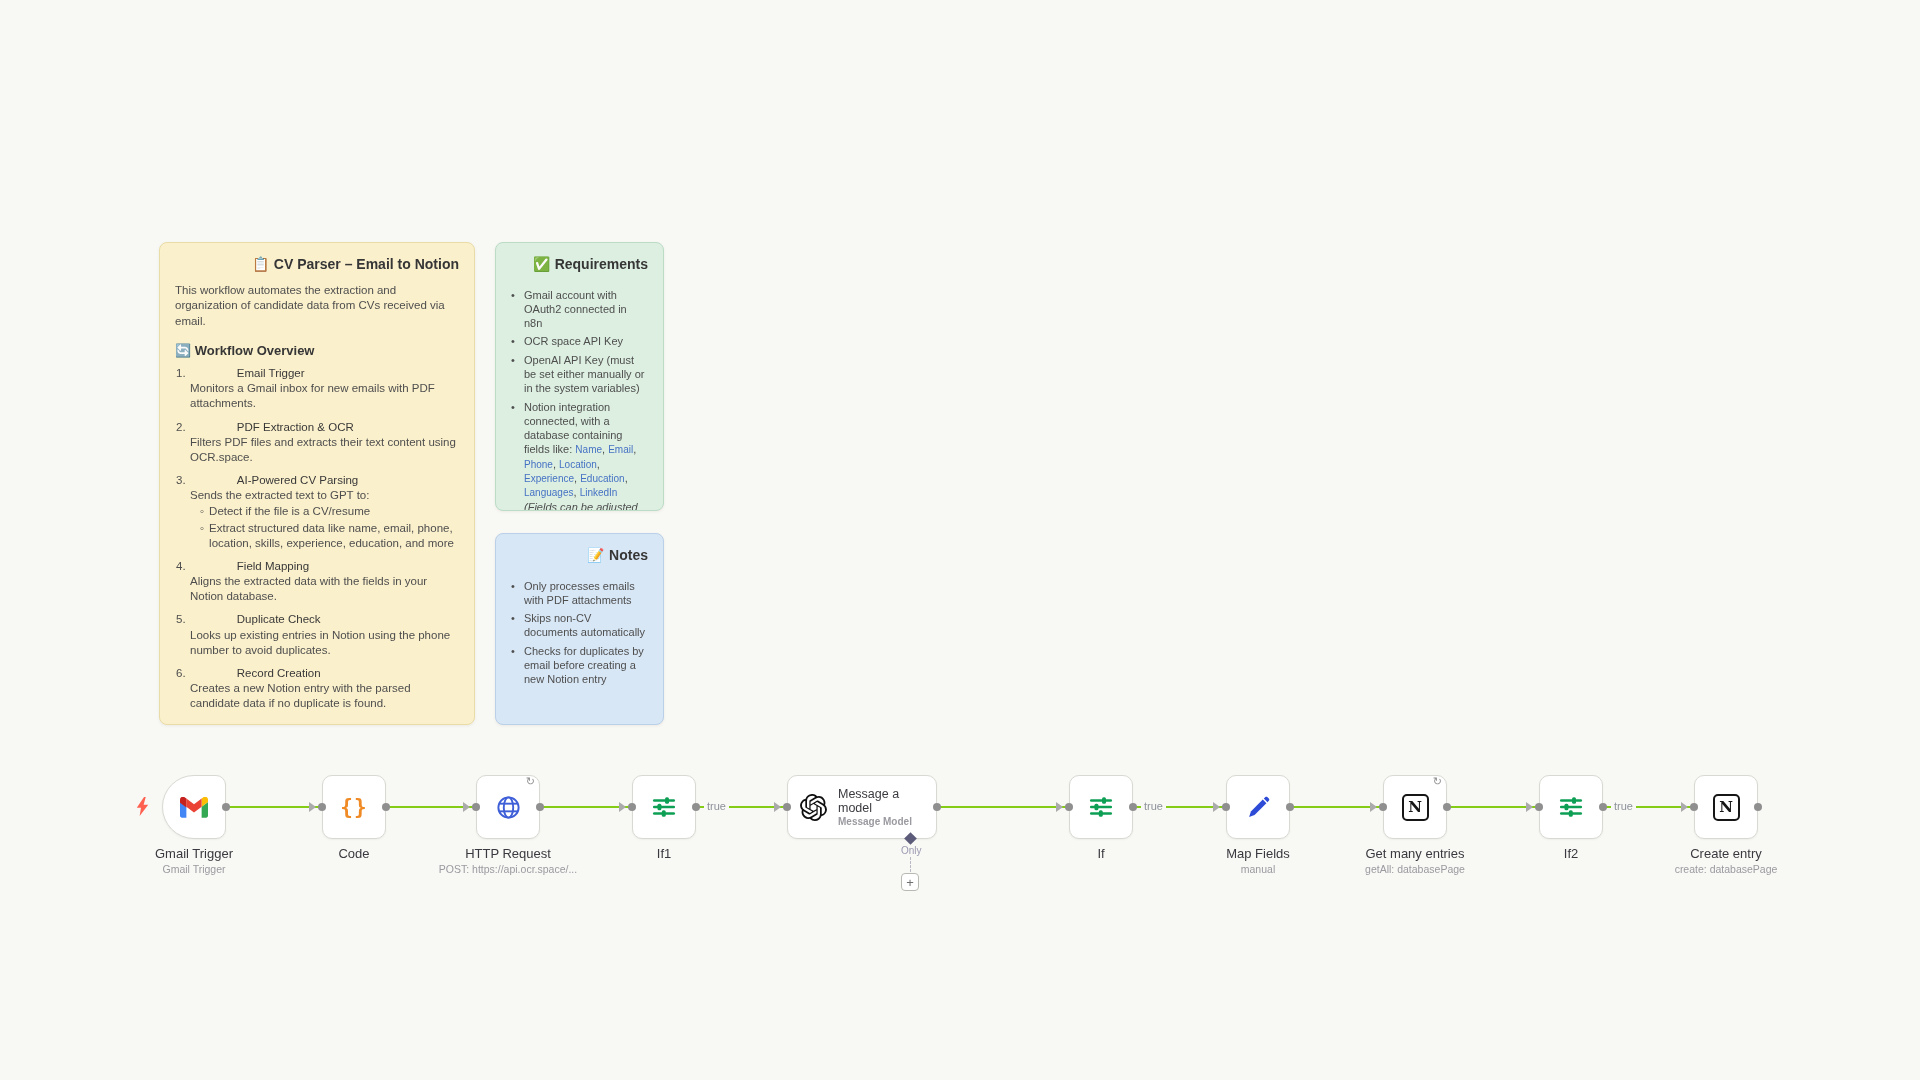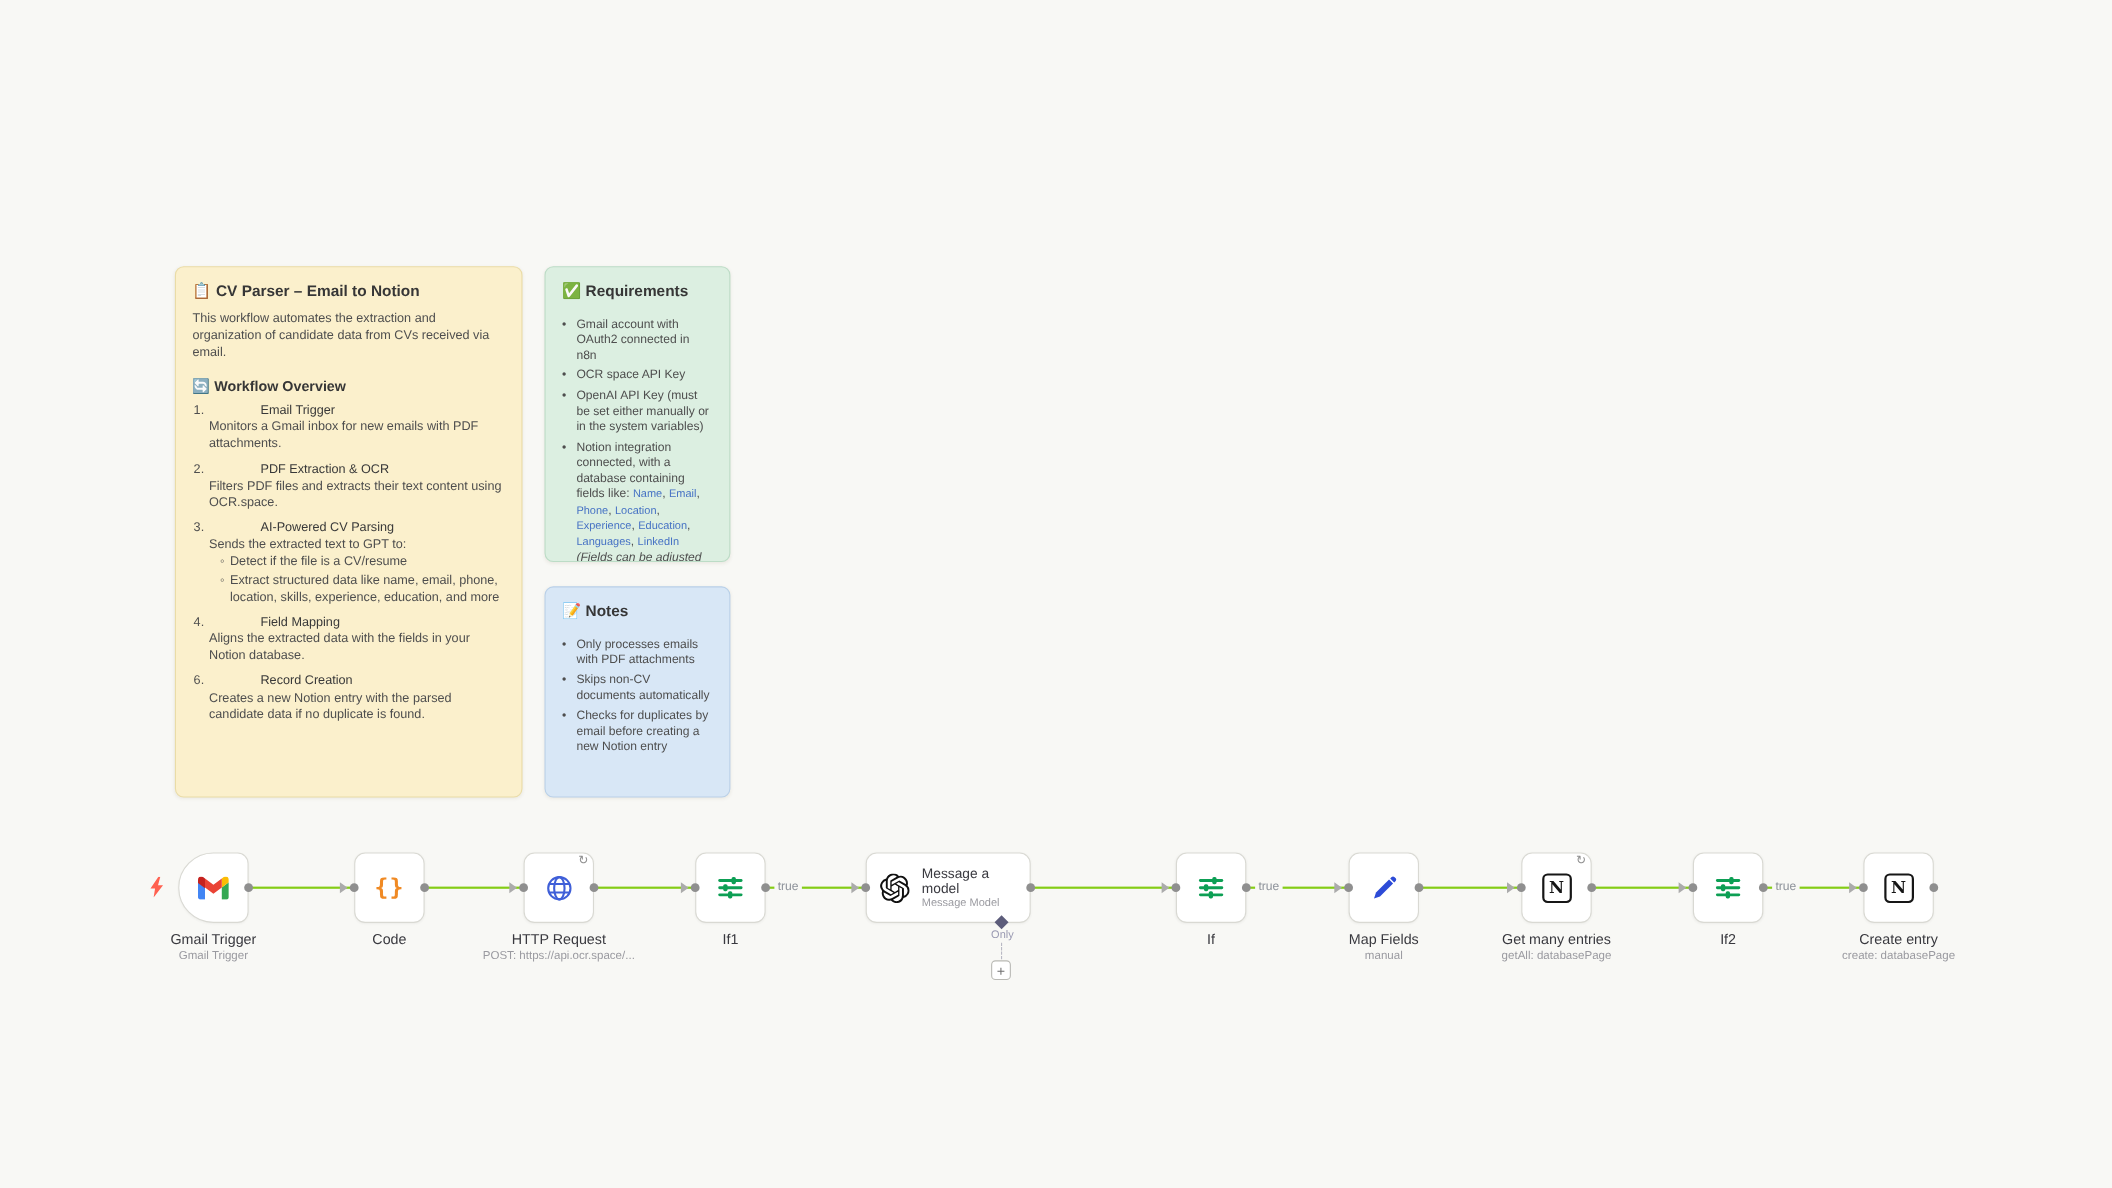--- a/index.html
+++ b/index.html
@@ -14,21 +14,21 @@
 
   
   .sticky {
     position:absolute; border-radius:8px; padding:13px 15px;
     box-shadow:0 1px 3px rgba(90,80,40,0.08); overflow:hidden;
   }
   .sticky.yellow { left:159px; top:242px; width:316px; height:483px; background:#fbf0cc; border:1px solid #eadca6; }
   .sticky.green  { left:495px; top:242px; width:169px; height:269px; background:#dcefe1; border:1px solid #bcdcc6; }
   .sticky.blue   { left:495px; top:533px; width:169px; height:192px; background:#d8e7f6; border:1px solid #b9d0e8; }
 
-  .sticky-title { font-size:14px; font-weight:bold; color:#363636; margin-bottom:9px; line-height:1.25; }
+  .sticky-title { font-size:14px; font-weight:bold; color:#363636; margin-bottom:9px; line-height:1.25;text-align:right; }
   .sticky-text  { font-size:11.5px; color:#4e4e4e; line-height:1.38; }
   .sticky-subtitle { font-size:13px; font-weight:bold; color:#363636; margin:13px 0 2px; }
 
   .step { margin-top:8px; font-size:11.5px; color:#4e4e4e; line-height:1.32; }
   .step-head { margin-left:1px; }
   .step-title { font-weight:normal; color:#383838;margin-left:48px; }
   .step-desc { margin-left:15px; }
   .substep { display:flex; gap:5px; margin-left:25px; margin-top:1px; }
   .sub-marker { flex:0 0 auto; }
 
@@ -60,21 +60,21 @@
   .code-glyph { font-family:"DejaVu Sans Mono", monospace; font-weight:bold; font-size:21px; color:#f08a24; letter-spacing:1px; }
   .notion-box {
     width:27px; height:27px; border:2px solid #161616; border-radius:5px; background:#fff;
     display:flex; align-items:center; justify-content:center;
     font-family:"DejaVu Serif", serif; font-weight:bold; font-size:15px; color:#161616;
   }
   .refresh-badge { position:absolute; top:-1px; right:4px; font-size:11px; color:#8f8f8f; }
 
   .wide-text { display:flex; flex-direction:column; }
   .inner-title { font-size:12.5px; color:#3a3a40; line-height:1.15; width:96px; }
-  .inner-sub { font-size:10px; color:#9a9aa0; margin-top:1px; }
+  .inner-sub { font-size:10px; color:#9a9aa0; margin-top:1px;font-weight:bold; }
 
   
   .conn { position:absolute; top:806px; height:2px; background:#84cc16; }
   .dot { position:absolute; width:8px; height:8px; border-radius:50%; background:#8f8f8f; top:-3px; }
   .dot.out { left:-4px; }
   .dot.in  { right:-4px; }
   .dot.lone { position:absolute; }
   .arrow {
     position:absolute; right:6px; top:-4px; width:0; height:0;
     border-top:5px solid transparent; border-bottom:5px solid transparent; border-left:7px solid #ababab;
@@ -126,20 +126,24 @@
           <div class="substep">
             <span class="sub-marker">◦</span>
             <span>Extract structured data like name, email, phone, location, skills, experience, education, and more</span>
           </div>
         </div>
         <div class="step">
           <div class="step-head"><span class="step-num">4. </span><span class="step-title">Field Mapping</span></div>
           <div class="step-desc">Aligns the extracted data with the fields in your Notion database.</div>
         </div>
         <div class="step">
+          <div class="step-head"><span class="step-num">5. </span><span class="step-title">Duplicate Check</span></div>
+          <div class="step-desc">Looks up existing entries in Notion using the phone number to avoid duplicates.</div>
+        </div>
+        <div class="step">
           <div class="step-head"><span class="step-num">6. </span><span class="step-title">Record Creation</span></div>
           <div class="step-desc">Creates a new Notion entry with the parsed candidate data if no duplicate is found.</div>
         </div>
       </div>
   </div>
 
   <div class="sticky green">
     <div class="sticky-title">✅ Requirements</div>
     <div class="bullet-list">
         <div class="bullet">

